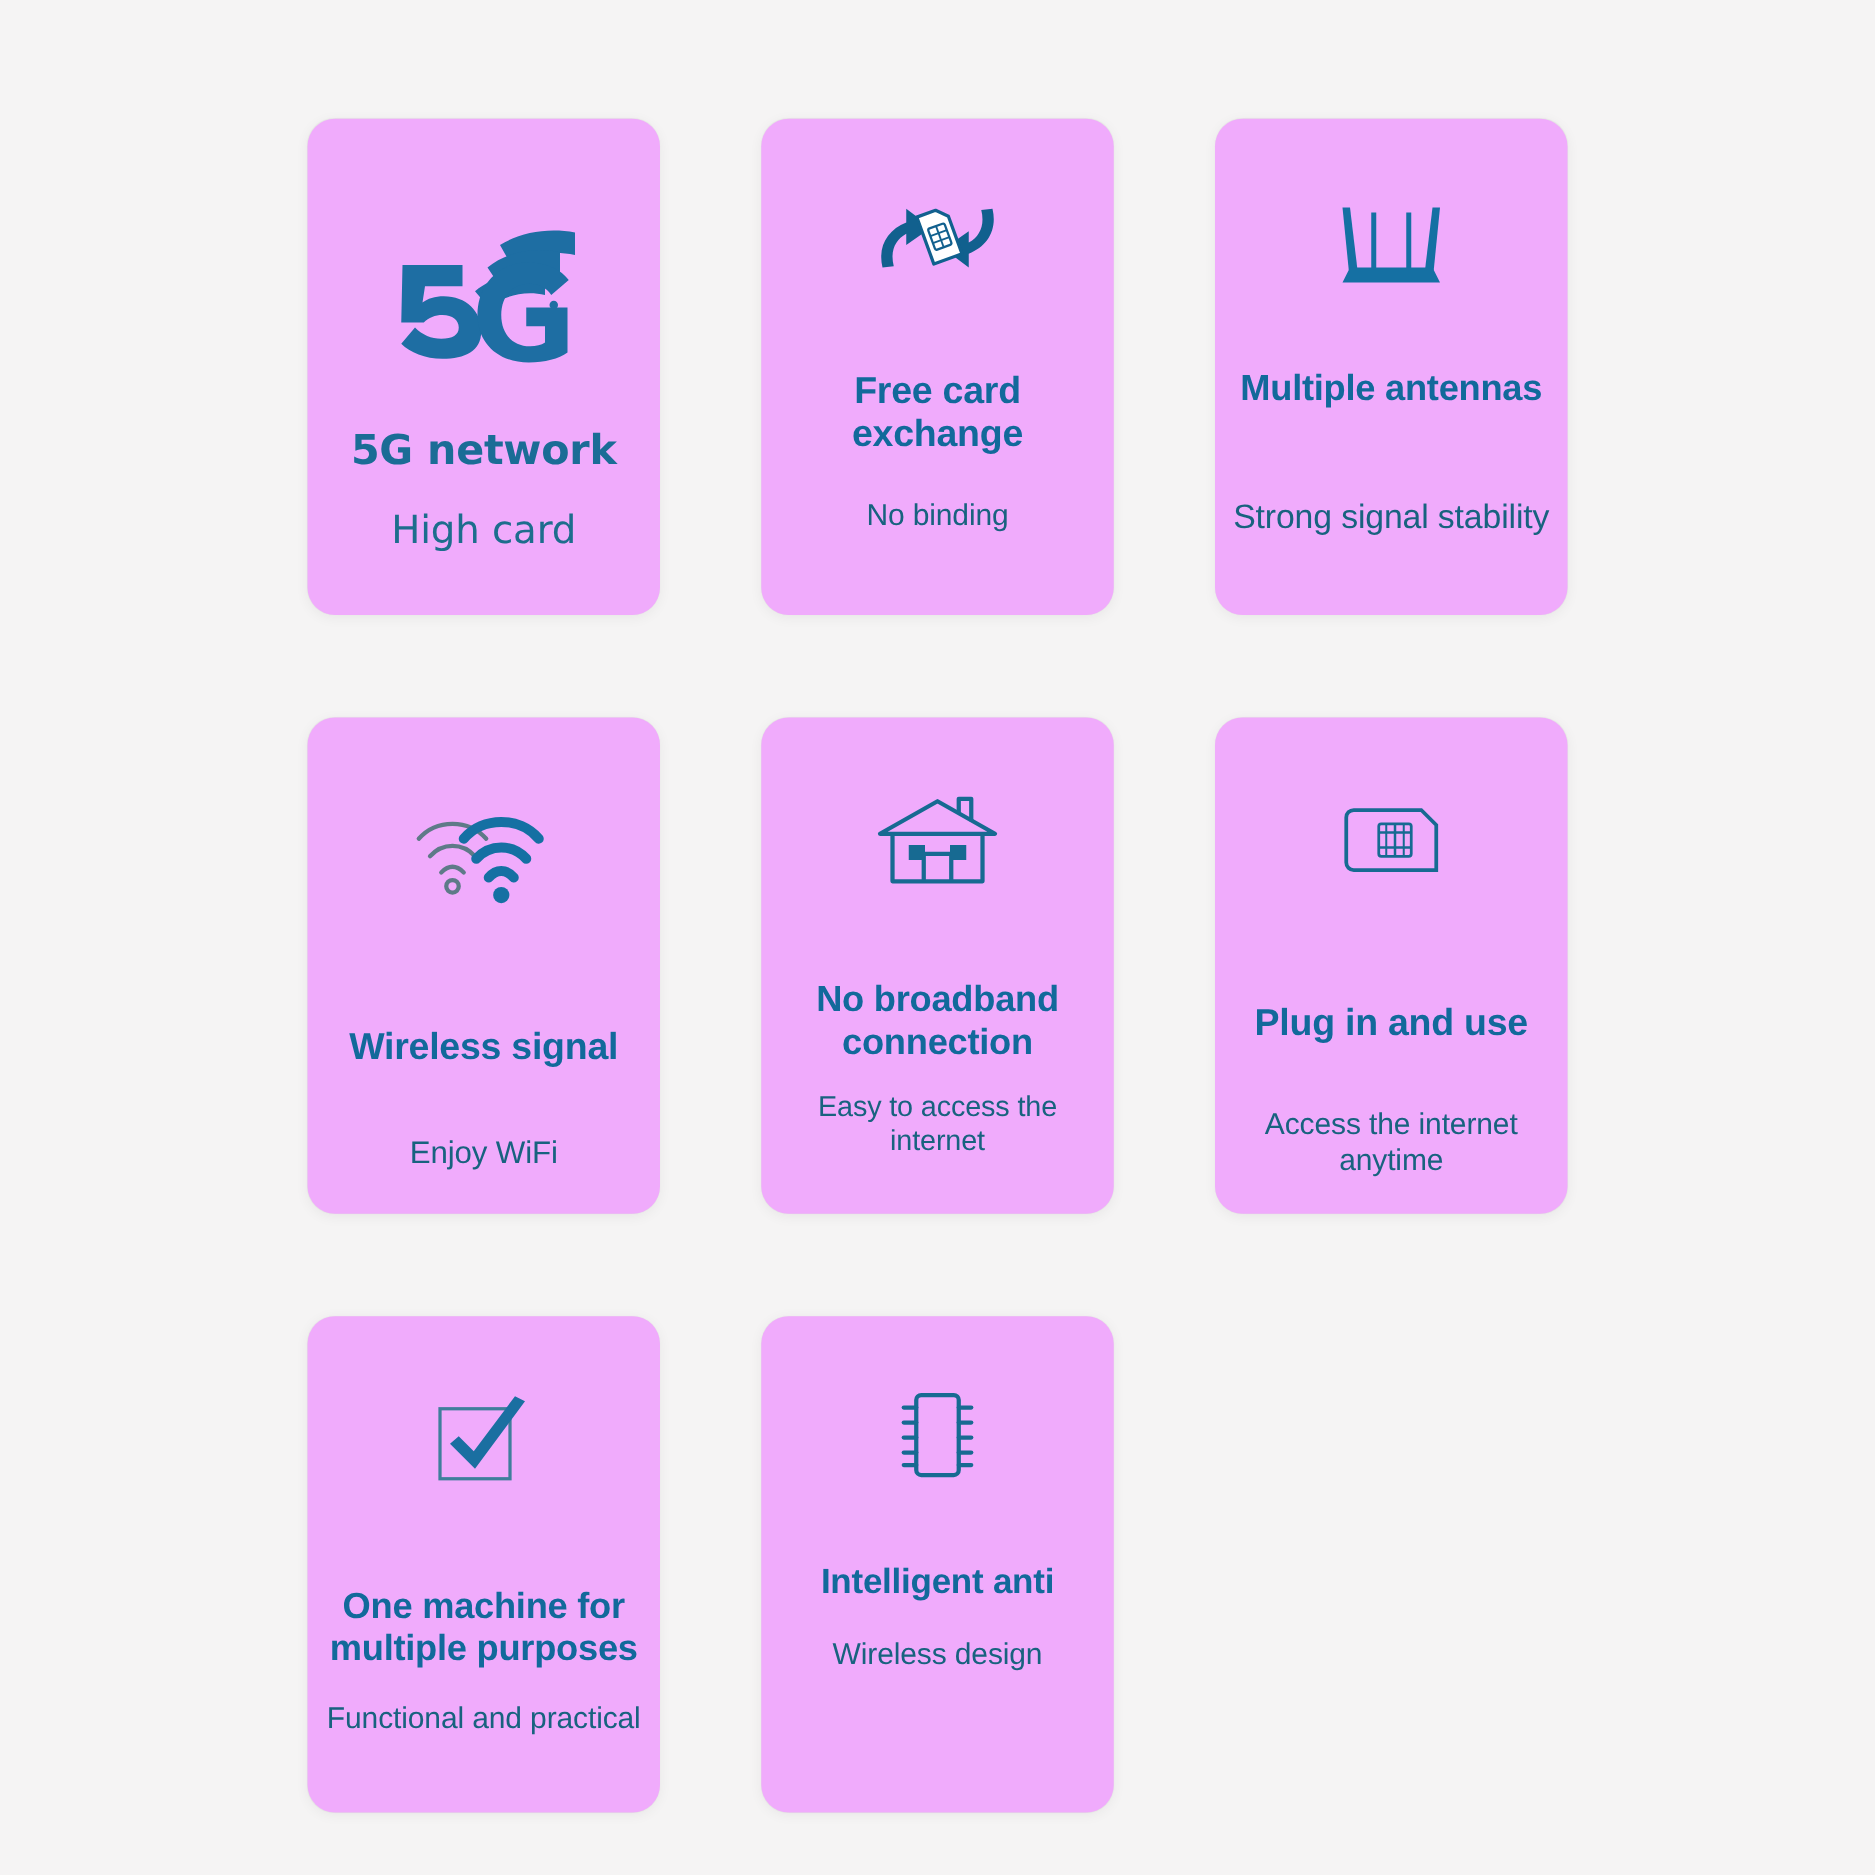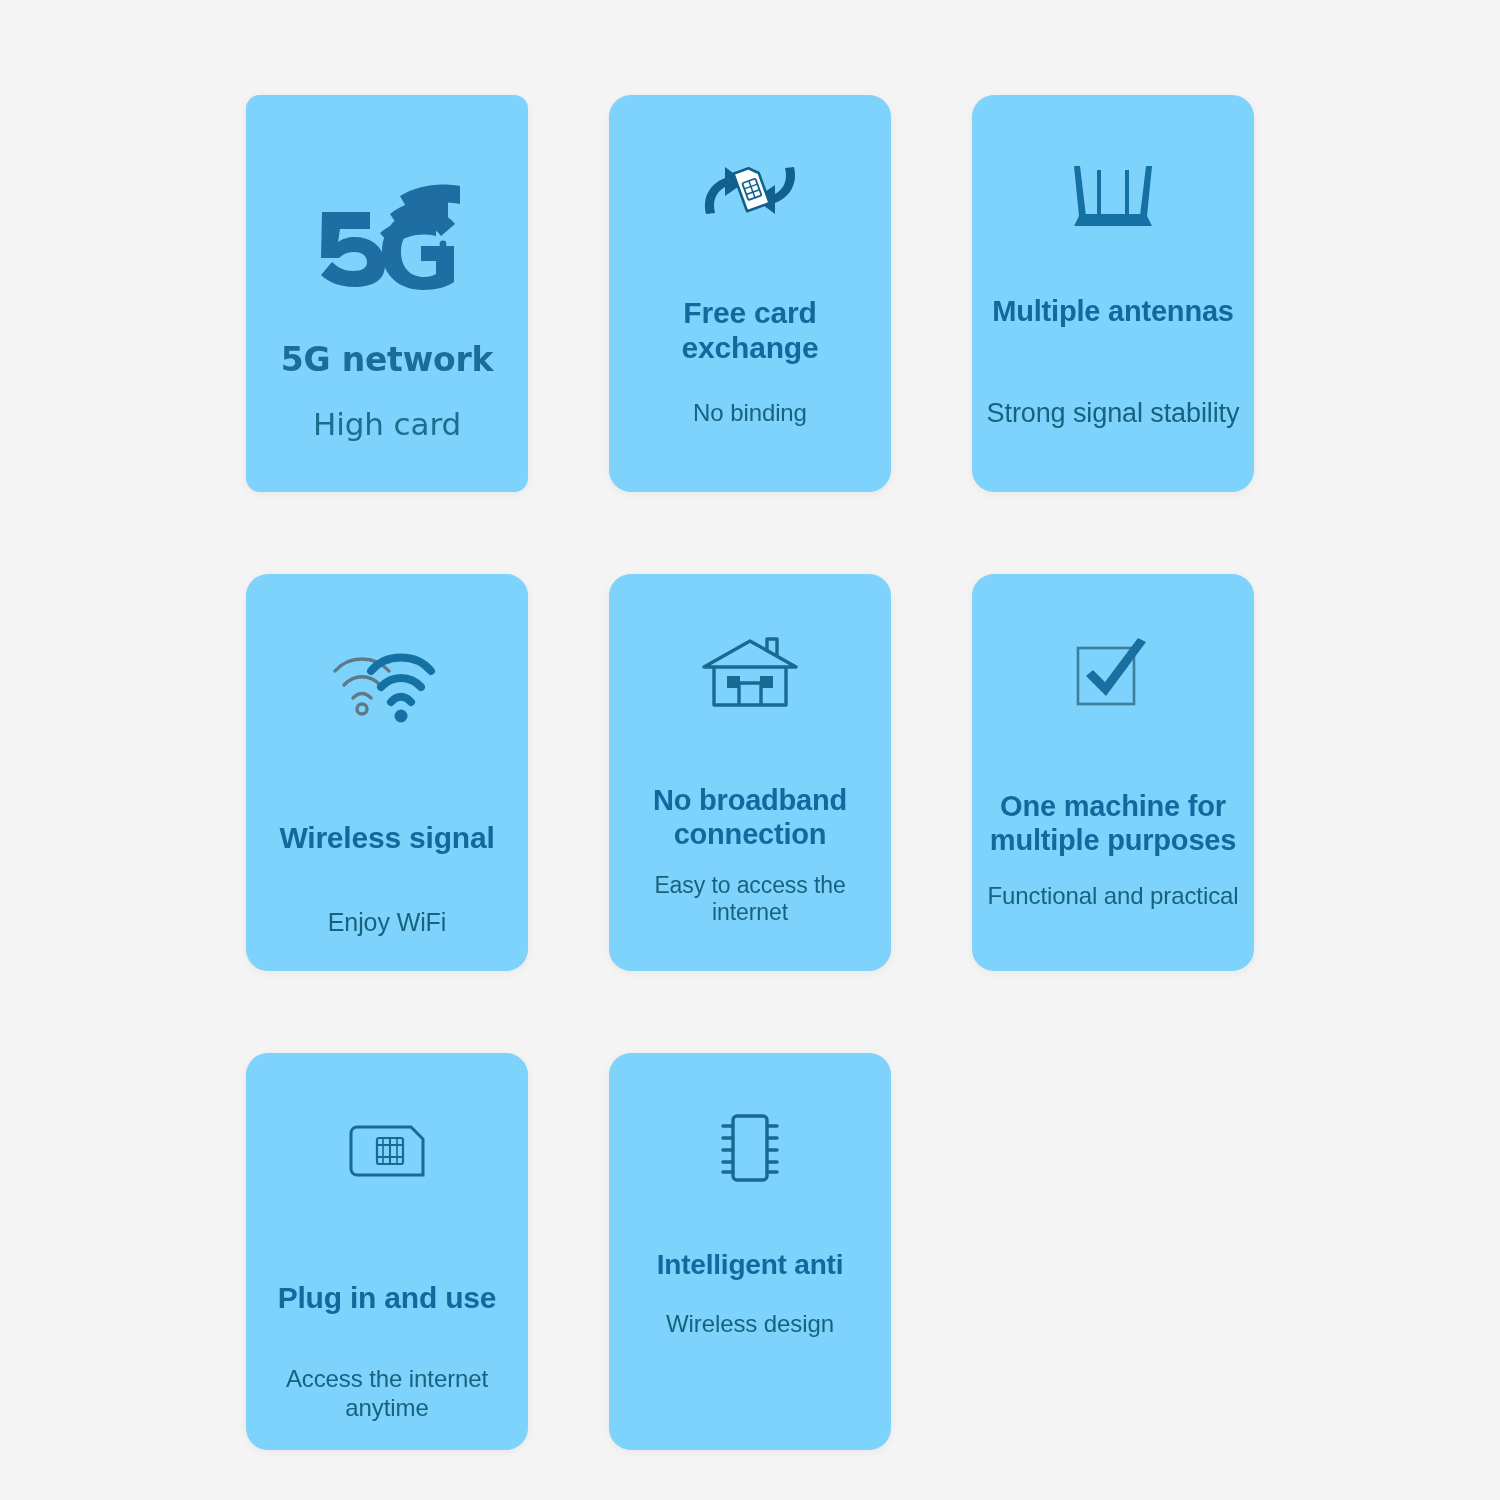--- a/index.html
+++ b/index.html
@@ -23,21 +23,21 @@
     display: grid;
     grid-template-columns: 282px 282px 282px;
     grid-template-rows: 397px 397px 397px;
     column-gap: 81px;
     row-gap: 82px;
     justify-content: center;
     align-content: start;
   }
 
   .card {
-    background: #7dd3fc;
+    background: #f0abfc;
     border-radius: 22px;
     box-shadow: 0 2px 10px rgba(0,0,0,0.055), 0 0 1px rgba(0,0,0,0.05);
     display: flex;
     flex-direction: column;
     align-items: center;
     text-align: center;
     padding: 0 14px;
     position: relative;
   }
 
@@ -57,21 +57,21 @@
 
   .card-sub {
     color: #18627f;
     line-height: 1.2;
     letter-spacing: -0.1px;
   }
 
   
 
   
-  .c1 { font-family: "DejaVu Sans", sans-serif; border-radius: 14px; }
+  .c1 { font-family: "DejaVu Sans", sans-serif; }
   .c1 .icon-wrap { height: 200px; align-items: flex-end; padding-bottom: 8px; }
   .c1 .card-title { font-size: 33px; margin-top: 46px; color: #1b6c96; }
   .c1 .card-sub   { font-size: 31px; margin-top: 26px; color: #1d6d8d; font-weight: normal; }
 
   
   .c2 .icon-wrap { height: 190px; align-items: center; }
   .c2 .card-title { font-size: 30px; margin-top: 10px; }
   .c2 .card-sub   { font-size: 24px; margin-top: 34px; }
 
   
@@ -232,48 +232,48 @@
         <rect x="59" y="41" width="13" height="12" fill="#176a92"></rect>
       </svg>
     </div>
     <div class="card-title">
       <span>No broadband</span><br>
       <span>connection</span>
     </div>
     <div class="card-sub">Easy to access the internet</div>
   </div>
 
-  <div class="card c7">
-    <div class="icon-wrap">
-      <svg width="82" height="76" viewBox="0 0 82 76" aria-hidden="true">
-        <rect x="6" y="12" width="56" height="56" fill="none" stroke="#3f7e9b" stroke-width="2.6"></rect>
-        <path d="M14 40 L34 60 L74 6 L66 2 L33 46 L21 34 Z" fill="#1a6fa1"></path>
-      </svg>
-    </div>
-    <div class="card-title">
-      <span>One machine for</span><br>
-      <span>multiple purposes</span>
-    </div>
-    <div class="card-sub">Functional and practical</div>
-  </div>
-
   <div class="card c8">
     <div class="icon-wrap">
       <svg width="84" height="60" viewBox="0 0 84 60" aria-hidden="true">
         <path d="M12 6 L66 6 L78 18 L78 54 L12 54 A6 6 0 0 1 6 48 L6 12 A6 6 0 0 1 12 6 Z" fill="none" stroke="#176a92" stroke-width="3"></path>
         <rect x="32" y="17" width="26" height="26" rx="2" fill="none" stroke="#176a92" stroke-width="2.2"></rect>
         <line x1="32" y1="24" x2="58" y2="24" stroke="#176a92" stroke-width="2"></line>
         <line x1="32" y1="36" x2="58" y2="36" stroke="#176a92" stroke-width="2"></line>
         <line x1="45" y1="17" x2="45" y2="43" stroke="#176a92" stroke-width="2"></line>
         <line x1="38" y1="17" x2="38" y2="43" stroke="#176a92" stroke-width="1.6"></line>
         <line x1="52" y1="17" x2="52" y2="43" stroke="#176a92" stroke-width="1.6"></line>
       </svg>
     </div>
     <div class="card-title">Plug in and use</div>
     <div class="card-sub">Access the internet anytime</div>
+  </div>
+
+  <div class="card c7">
+    <div class="icon-wrap">
+      <svg width="82" height="76" viewBox="0 0 82 76" aria-hidden="true">
+        <rect x="6" y="12" width="56" height="56" fill="none" stroke="#3f7e9b" stroke-width="2.6"></rect>
+        <path d="M14 40 L34 60 L74 6 L66 2 L33 46 L21 34 Z" fill="#1a6fa1"></path>
+      </svg>
+    </div>
+    <div class="card-title">
+      <span>One machine for</span><br>
+      <span>multiple purposes</span>
+    </div>
+    <div class="card-sub">Functional and practical</div>
   </div>
 
   <div class="card c9">
     <div class="icon-wrap">
       <svg width="70" height="80" viewBox="0 0 70 80" aria-hidden="true">
         <rect x="18" y="8" width="34" height="64" rx="4" fill="none" stroke="#176a92" stroke-width="3.4"></rect>
         <g stroke="#176a92" stroke-width="3.4" stroke-linecap="round">
           <line x1="8" y1="18" x2="18" y2="18"></line>
           <line x1="8" y1="30" x2="18" y2="30"></line>
           <line x1="8" y1="42" x2="18" y2="42"></line>

